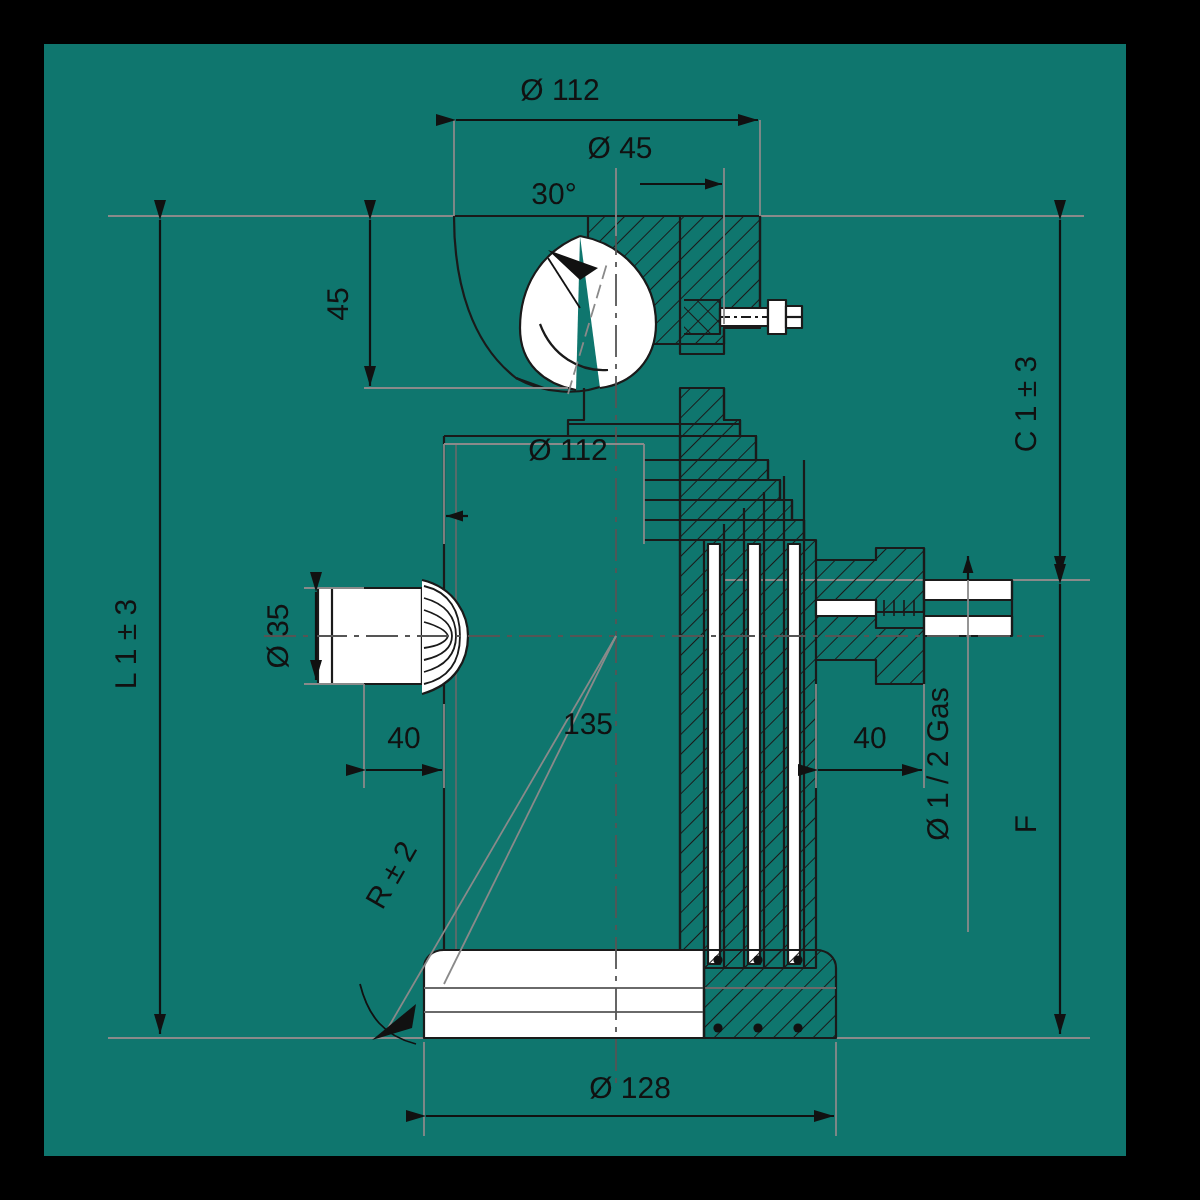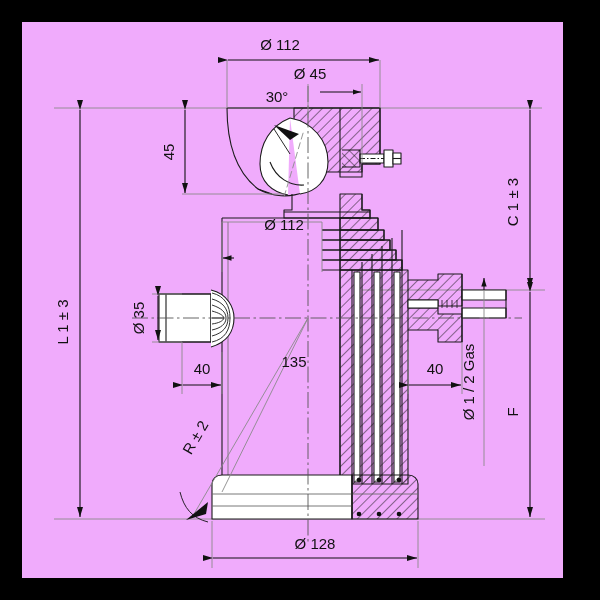--- a/index.html
+++ b/index.html
@@ -1,18 +1,18 @@
 <!DOCTYPE html>
 <html><head>
 <meta charset="utf-8">
 <style>
   html,body{margin:0;padding:0;background:#000;}
   body{width:600px;height:600px;overflow:hidden;font-family:"Liberation Sans",sans-serif;}
   #frame{position:relative;width:600px;height:600px;background:#000;}
-  #sheet{position:absolute;left:22px;top:22px;width:541px;height:556px;background:#f0abfc;overflow:hidden;}
+  #sheet{position:absolute;left:22px;top:22px;width:541px;height:556px;background:#0f766e;overflow:hidden;}
   svg{display:block;}
   .dimtext{font-family:"Liberation Sans",sans-serif;font-size:15px;fill:#111;}
 </style>
 </head>
 <body>
 
 <div id="frame">
   <div id="sheet">
 
     <svg width="541" height="556" viewBox="0 0 541 556">

